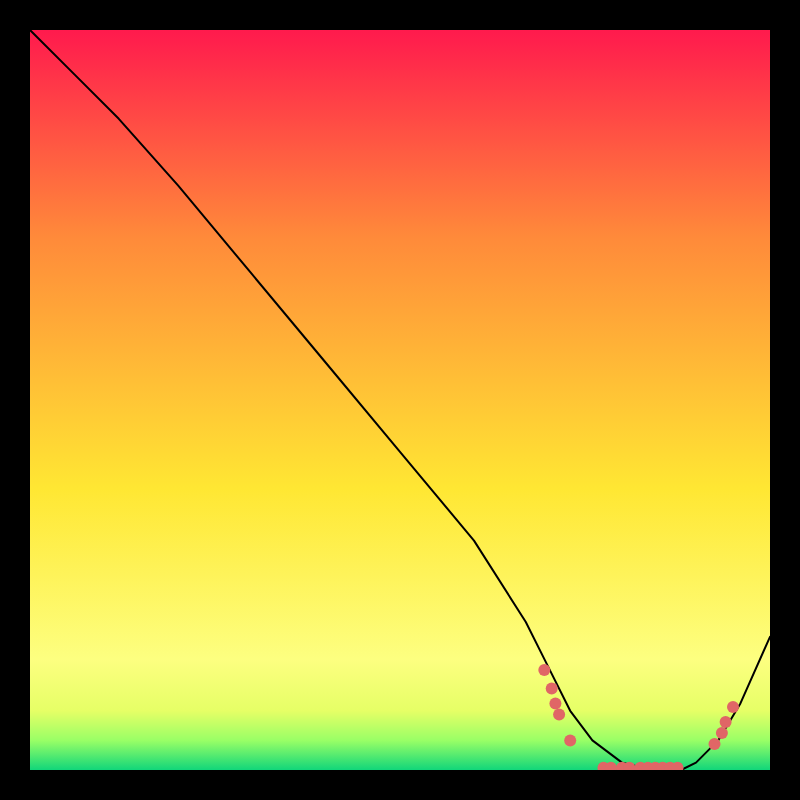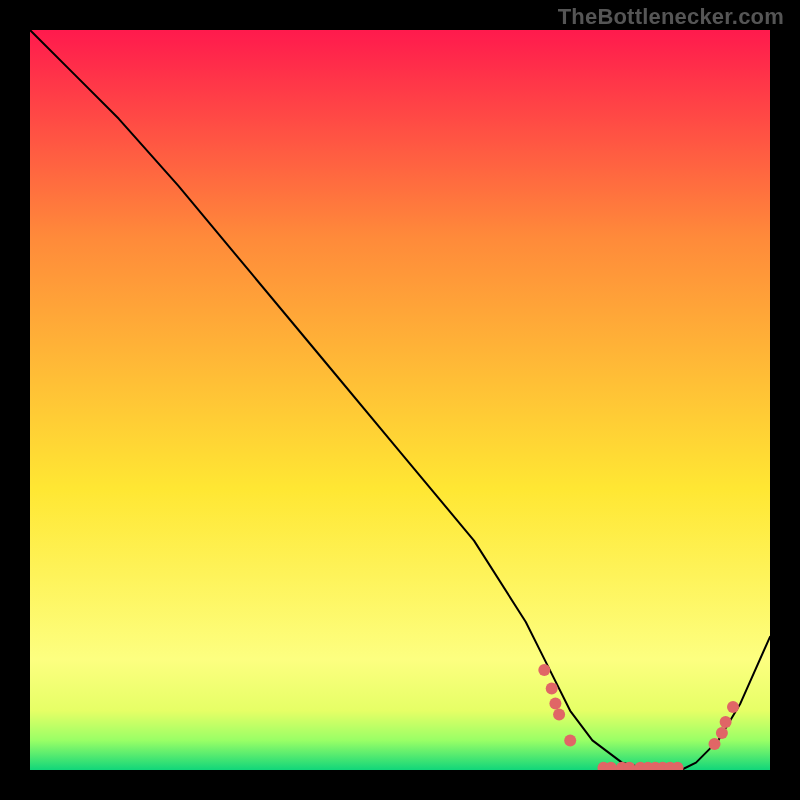--- a/index.html
+++ b/index.html
@@ -42,21 +42,20 @@
   }
   .dot {
     fill: #e06666;
   }
 </style>
 </head>
 <body>
 
 <div class="frame">
 
-  <div class="attribution">TheBottlenecker.com</div>
 
   <svg class="plot" viewBox="0 0 740 740" preserveAspectRatio="none">
     <defs>
       <linearGradient id="bg-grad" x1="0" y1="0" x2="0" y2="1">
         <stop offset="0%" stop-color="#ff1a4d"></stop>
         <stop offset="28%" stop-color="#ff8a3a"></stop>
         <stop offset="62%" stop-color="#ffe733"></stop>
         <stop offset="85%" stop-color="#fdff80"></stop>
         <stop offset="92%" stop-color="#e6ff66"></stop>
         <stop offset="96%" stop-color="#99ff66"></stop>

